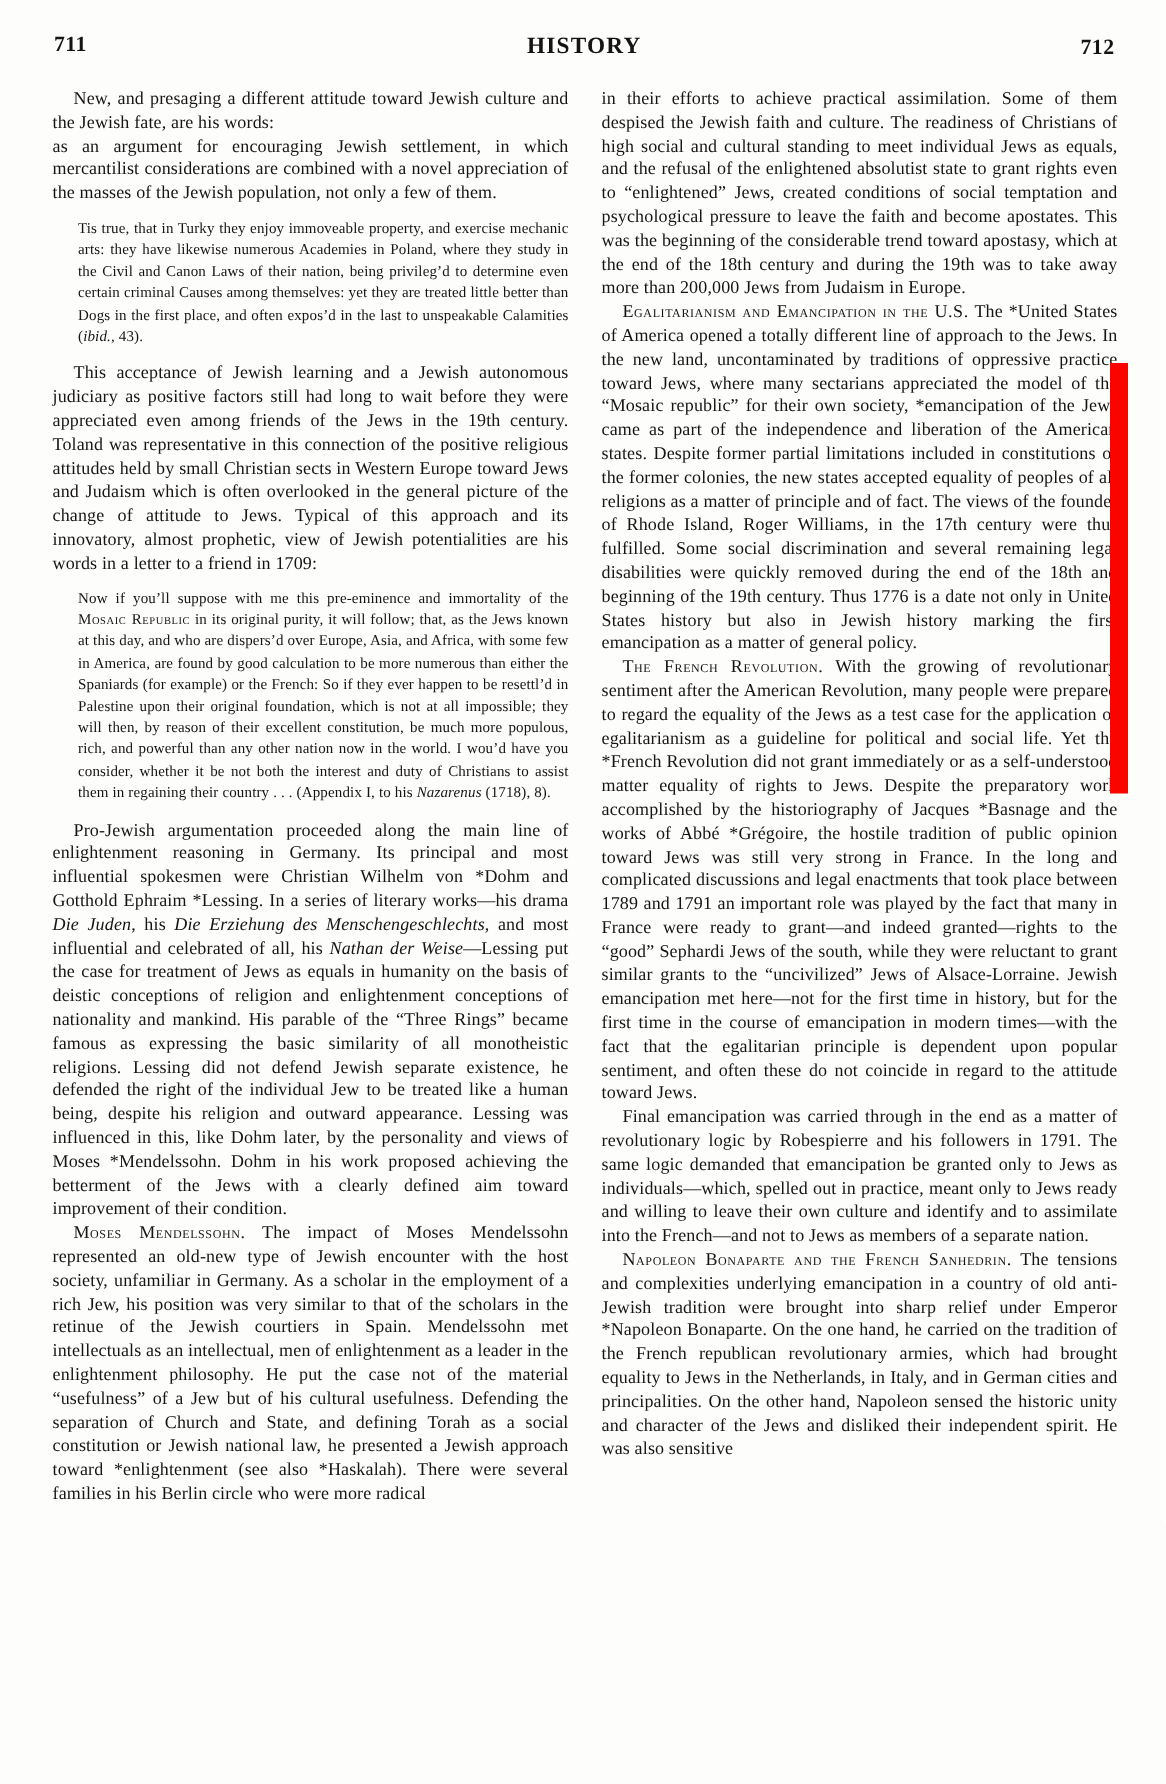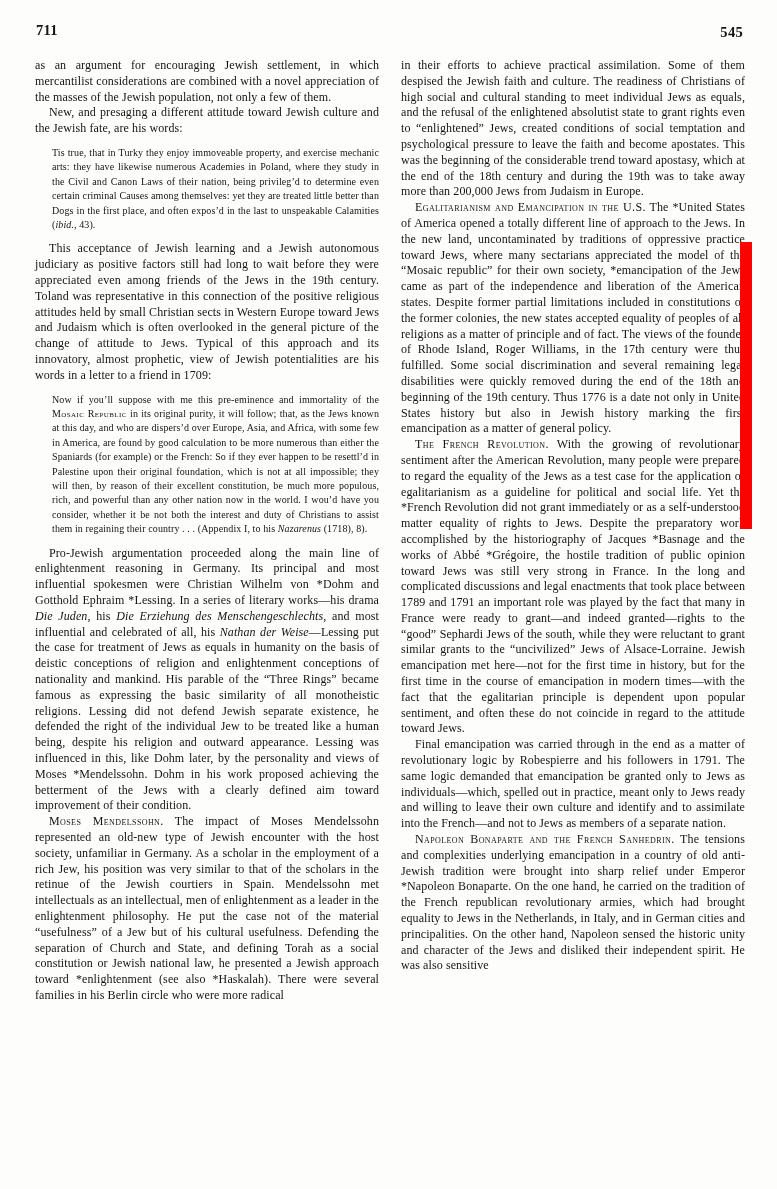--- a/index.html
+++ b/index.html
@@ -61,27 +61,28 @@
     width: 12px; height: 287px;
   }
 </style>
 </head>
 <body>
 
 <div class="page">
 
   <div class="page-header">
     <span class="pagenum left">711</span>
-    <span class="pagenum right">545</span>
+    <span class="running-title">HISTORY</span>
+    <span class="pagenum right">712</span>
   </div>
 
   <div class="columns">
     <div class="column">
+        <p class="paragraph indent"><span>New, and presaging a different attitude toward Jewish culture and the Jewish fate, are his words:</span></p>
         <p class="paragraph"><span>as an argument for encouraging Jewish settlement, in which mercantilist considerations are combined with a novel appreciation of the masses of the Jewish population, not only a few of them.</span></p>
-        <p class="paragraph indent"><span>New, and presaging a different attitude toward Jewish culture and the Jewish fate, are his words:</span></p>
         <p class="quote"><span>Tis true, that in Turky they enjoy immoveable property, and exercise mechanic arts: they have likewise numerous Academies in Poland, where they study in the Civil and Canon Laws of their nation, being privileg’d to determine even certain criminal Causes among themselves: yet they are treated little better than Dogs in the first place, and often expos’d in the last to unspeakable Calamities (</span><span class="i">ibid.</span><span>, 43).</span></p>
         <p class="paragraph indent"><span>This acceptance of Jewish learning and a Jewish autonomous judiciary as positive factors still had long to wait before they were appreciated even among friends of the Jews in the 19th century. Toland was representative in this connection of the positive religious attitudes held by small Christian sects in Western Europe toward Jews and Judaism which is often overlooked in the general picture of the change of attitude to Jews. Typical of this approach and its innovatory, almost prophetic, view of Jewish potentialities are his words in a letter to a friend in 1709:</span></p>
         <p class="quote"><span>Now if you’ll suppose with me this pre-eminence and immortality of the </span><span class="sc">Mosaic Republic</span><span> in its original purity, it will follow; that, as the Jews known at this day, and who are dispers’d over Europe, Asia, and Africa, with some few in America, are found by good calculation to be more numerous than either the Spaniards (for example) or the French: So if they ever happen to be resettl’d in Palestine upon their original foundation, which is not at all impossible; they will then, by reason of their excellent constitution, be much more populous, rich, and powerful than any other nation now in the world. I wou’d have you consider, whether it be not both the interest and duty of Christians to assist them in regaining their country . . . (Appendix I, to his </span><span class="i">Nazarenus</span><span> (1718), 8).</span></p>
         <p class="paragraph indent"><span>Pro-Jewish argumentation proceeded along the main line of enlightenment reasoning in Germany. Its principal and most influential spokesmen were Christian Wilhelm von *Dohm and Gotthold Ephraim *Lessing. In a series of literary works—his drama </span><span class="i">Die Juden</span><span>, his </span><span class="i">Die Erziehung des Menschengeschlechts</span><span>, and most influential and celebrated of all, his </span><span class="i">Nathan der Weise</span><span>—Lessing put the case for treatment of Jews as equals in humanity on the basis of deistic conceptions of religion and enlightenment conceptions of nationality and mankind. His parable of the “Three Rings” became famous as expressing the basic similarity of all monotheistic religions. Lessing did not defend Jewish separate existence, he defended the right of the individual Jew to be treated like a human being, despite his religion and outward appearance. Lessing was influenced in this, like Dohm later, by the personality and views of Moses *Mendelssohn. Dohm in his work proposed achieving the betterment of the Jews with a clearly defined aim toward improvement of their condition.</span></p>
         <p class="paragraph indent"><span class="sc">Moses Mendelssohn.</span><span> The impact of Moses Mendelssohn represented an old-new type of Jewish encounter with the host society, unfamiliar in Germany. As a scholar in the employment of a rich Jew, his position was very similar to that of the scholars in the retinue of the Jewish courtiers in Spain. Mendelssohn met intellectuals as an intellectual, men of enlightenment as a leader in the enlightenment philosophy. He put the case not of the material “usefulness” of a Jew but of his cultural usefulness. Defending the separation of Church and State, and defining Torah as a social constitution or Jewish national law, he presented a Jewish approach toward *enlightenment (see also *Haskalah). There were several families in his Berlin circle who were more radical</span></p>
       </div>
     <div class="column">
         <p class="paragraph"><span>in their efforts to achieve practical assimilation. Some of them despised the Jewish faith and culture. The readiness of Christians of high social and cultural standing to meet individual Jews as equals, and the refusal of the enlightened absolutist state to grant rights even to “enlightened” Jews, created conditions of social temptation and psychological pressure to leave the faith and become apostates. This was the beginning of the considerable trend toward apostasy, which at the end of the 18th century and during the 19th was to take away more than 200,000 Jews from Judaism in Europe.</span></p>
         <p class="paragraph indent"><span class="sc">Egalitarianism and Emancipation in the U.S.</span><span> The *United States of America opened a totally different line of approach to the Jews. In the new land, uncontaminated by traditions of oppressive practice toward Jews, where many sectarians appreciated the model of the “Mosaic republic” for their own society, *emancipation of the Jews came as part of the independence and liberation of the American states. Despite former partial limitations included in constitutions of the former colonies, the new states accepted equality of peoples of all religions as a matter of principle and of fact. The views of the founder of Rhode Island, Roger Williams, in the 17th century were thus fulfilled. Some social discrimination and several remaining legal disabilities were quickly removed during the end of the 18th and beginning of the 19th century. Thus 1776 is a date not only in United States history but also in Jewish history marking the first emancipation as a matter of general policy.</span></p>
         <p class="paragraph indent"><span class="sc">The French Revolution.</span><span> With the growing of revolutionary sentiment after the American Revolution, many people were prepared to regard the equality of the Jews as a test case for the application of egalitarianism as a guideline for political and social life. Yet the *French Revolution did not grant immediately or as a self-understood matter equality of rights to Jews. Despite the preparatory work accomplished by the historiography of Jacques *Basnage and the works of Abbé *Grégoire, the hostile tradition of public opinion toward Jews was still very strong in France. In the long and complicated discussions and legal enactments that took place between 1789 and 1791 an important role was played by the fact that many in France were ready to grant—and indeed granted—rights to the “good” Sephardi Jews of the south, while they were reluctant to grant similar grants to the “uncivilized” Jews of Alsace-Lorraine. Jewish emancipation met here—not for the first time in history, but for the first time in the course of emancipation in modern times—with the fact that the egalitarian principle is dependent upon popular sentiment, and often these do not coincide in regard to the attitude toward Jews.</span></p>

